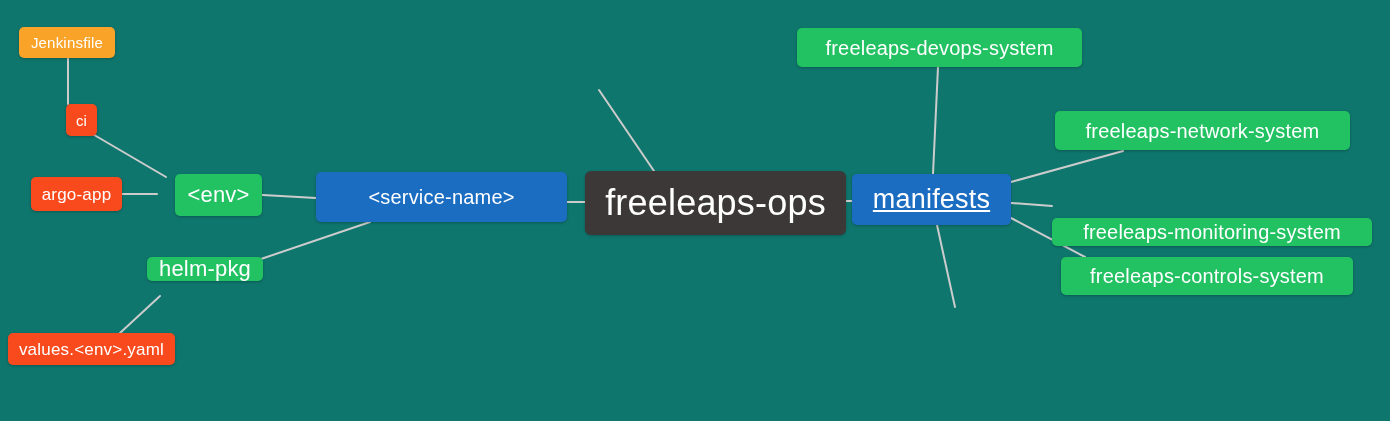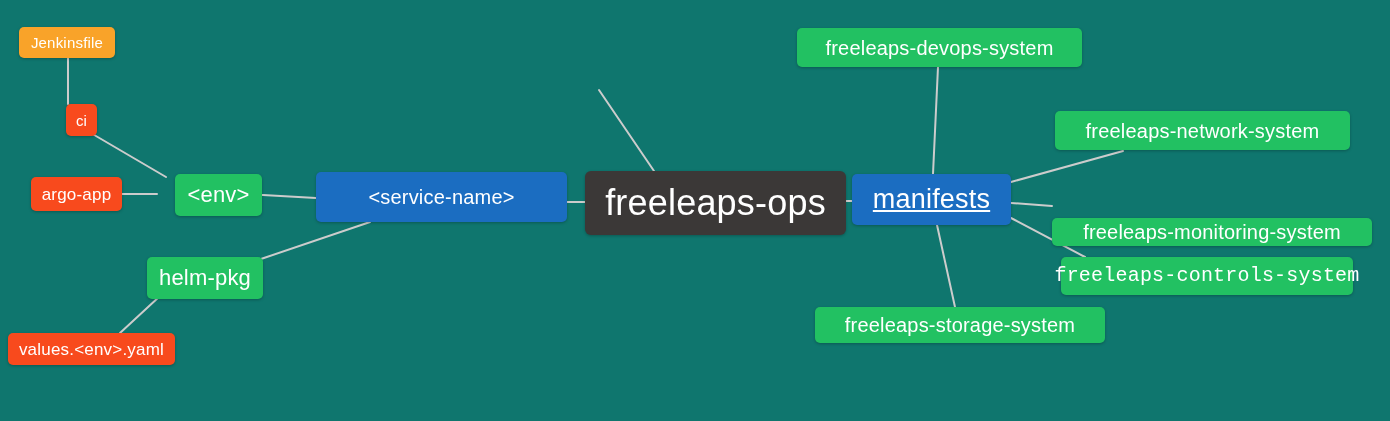--- a/index.html
+++ b/index.html
@@ -17,30 +17,30 @@
   .c-amber{background:#f9a329;}
   .c-red{background:#f84a1d;}
   .c-green{background:#22c162;}
   .c-blue{background:#1b6dc1;}
   .c-dark{background:#3b3837;}
 
   #n-jenkinsfile{left:19px;top:27px;width:96px;height:31px;font-size:15px;}
   #n-ci{left:66px;top:104px;width:31px;height:32px;font-size:15px;}
   #n-argo-app{left:31px;top:177px;width:91px;height:34px;font-size:17px;}
   #n-env{left:157px;top:174px;width:87px;height:42px;font-size:22px;margin-left:18px;}
-  #n-helm-pkg{left:147px;top:257px;width:116px;height:42px;font-size:22px;}
+  #n-helm-pkg{left:147px;top:257px;width:116px;height:24px;font-size:22px;}
   #n-values-env-yaml{left:8px;top:333px;width:167px;height:32px;font-size:17px;}
   #n-first-class-pipeline{left:314px;top:37px;width:277px;height:52px;font-size:27px;}
   #n-service-name{left:316px;top:172px;width:251px;height:50px;font-size:20px;}
   #n-freeleaps-ops{left:585px;top:171px;width:261px;height:64px;font-size:36px;border-radius:6px;}
   #n-manifests{left:852px;top:174px;width:159px;height:51px;font-size:27px;text-decoration:underline;}
   #n-devops-system{left:797px;top:28px;width:285px;height:39px;font-size:20px;}
   #n-network-system{left:1055px;top:111px;width:295px;height:39px;font-size:20px;}
   #n-monitoring-system{left:1052px;top:186px;width:320px;height:28px;font-size:20px;margin-top:32px;}
-  #n-controls-system{left:1061px;top:257px;width:292px;height:38px;font-size:20px;font-family:Liberation Mono, monospace;}
+  #n-controls-system{left:1061px;top:257px;width:292px;height:38px;font-size:20px;}
   #n-storage-system{left:815px;top:307px;width:290px;height:36px;font-size:20px;}
 </style>
 </head>
 <body>
 
 <div class="canvas">
 
   <svg class="edges" viewBox="0 0 1390 421" xmlns="http://www.w3.org/2000/svg">
     <line x1="68" y1="58" x2="68" y2="104"></line>
     <line x1="84" y1="129" x2="166" y2="177"></line>
@@ -64,15 +64,14 @@
   <div class="node c-green" id="n-env">&lt;env&gt;</div>
   <div class="node c-green" id="n-helm-pkg">helm-pkg</div>
   <div class="node c-red" id="n-values-env-yaml">values.&lt;env&gt;.yaml</div>
   <div class="node c-blue" id="n-service-name">&lt;service-name&gt;</div>
   <div class="node c-dark" id="n-freeleaps-ops">freeleaps-ops</div>
   <div class="node c-blue" id="n-manifests">manifests</div>
   <div class="node c-green" id="n-devops-system">freeleaps-devops-system</div>
   <div class="node c-green" id="n-network-system">freeleaps-network-system</div>
   <div class="node c-green" id="n-monitoring-system">freeleaps-monitoring-system</div>
   <div class="node c-green" id="n-controls-system">freeleaps-controls-system</div>
-  <div class="node c-green" id="n-storage-system">freeleaps-storage-system</div>
 
 </div>
 
 </body></html>

